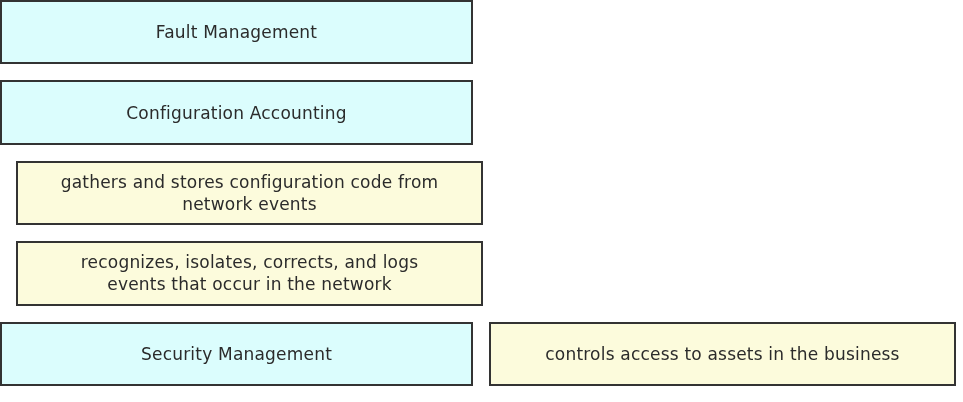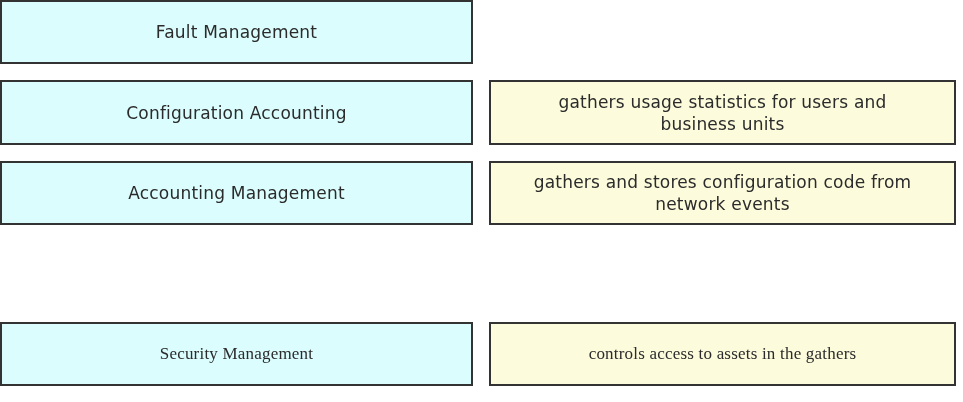--- a/index.html
+++ b/index.html
@@ -24,21 +24,20 @@
   }
   .row {
     display: flex;
     flex-direction: row;
     align-items: stretch;
     height: 67px;
     margin-bottom: 16px;
   }
   .row:last-child {
     margin-bottom: 16px;
-    font-family: Liberation Serif, serif;
   }
   .box {
     box-sizing: border-box;
     border: 2px solid #333333;
     display: flex;
     align-items: center;
     justify-content: center;
     text-align: center;
     color: #2b2b2b;
     font-size: 17px;
@@ -75,44 +74,41 @@
       <span class="box-label">Fault Management</span>
     </div>
     <div class="spacer"></div>
   </div>
 
   <div class="row">
     <div class="box box-term">
       <span class="box-label">Configuration Accounting</span>
     </div>
     <div class="spacer"></div>
-    <div class="box box-def">
-      <span class="box-label">gathers usage statistics for users and
-business units</span>
-    </div>
   </div>
 
   <div class="row">
-    <div class="box box-term">
-      <span class="box-label">Accounting Management</span>
-    </div>
     <div class="spacer"></div>
     <div class="box box-def">
       <span class="box-label">gathers and stores configuration code from
 network events</span>
     </div>
   </div>
 
   <div class="row">
     <div class="spacer"></div>
+    <div class="box box-def">
+      <span class="box-label">recognizes, isolates, corrects, and logs
+events that occur in the network</span>
+    </div>
   </div>
 
   <div class="row">
     <div class="box box-term">
       <span class="box-label">Security Management</span>
     </div>
     <div class="spacer"></div>
     <div class="box box-def">
-      <span class="box-label">controls access to assets in the gathers</span>
+      <span class="box-label">controls access to assets in the business</span>
     </div>
   </div>
 
 </div>
 
 </body></html>

